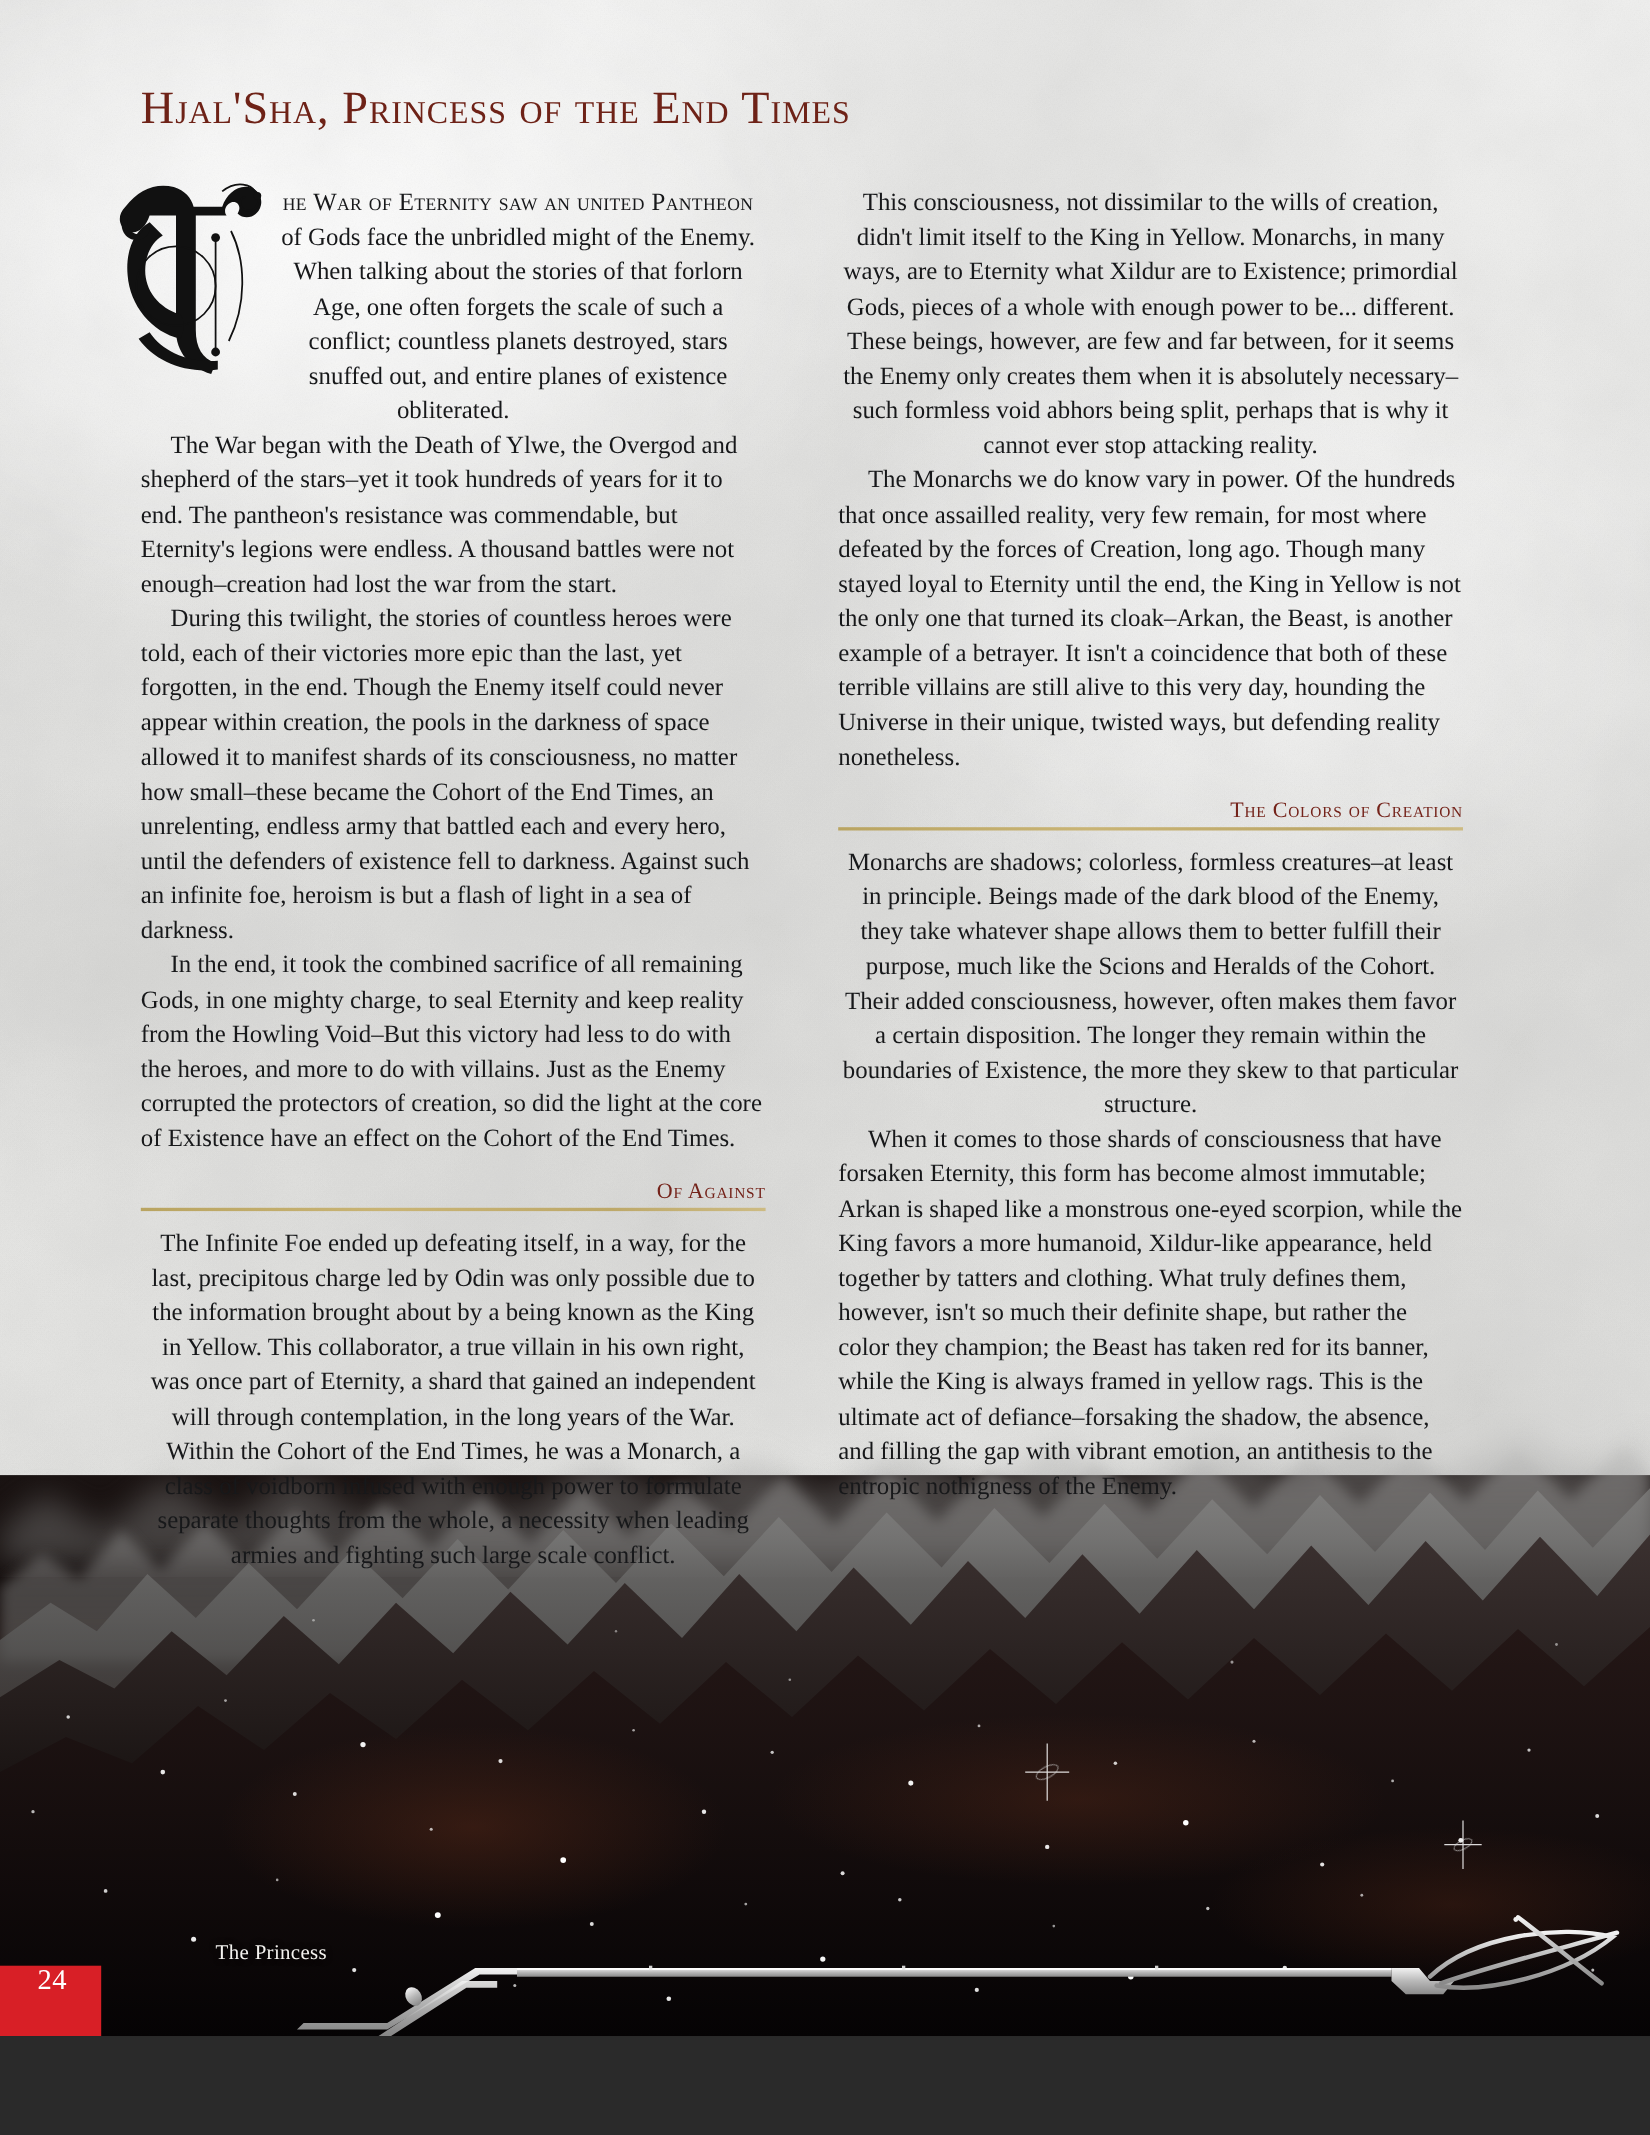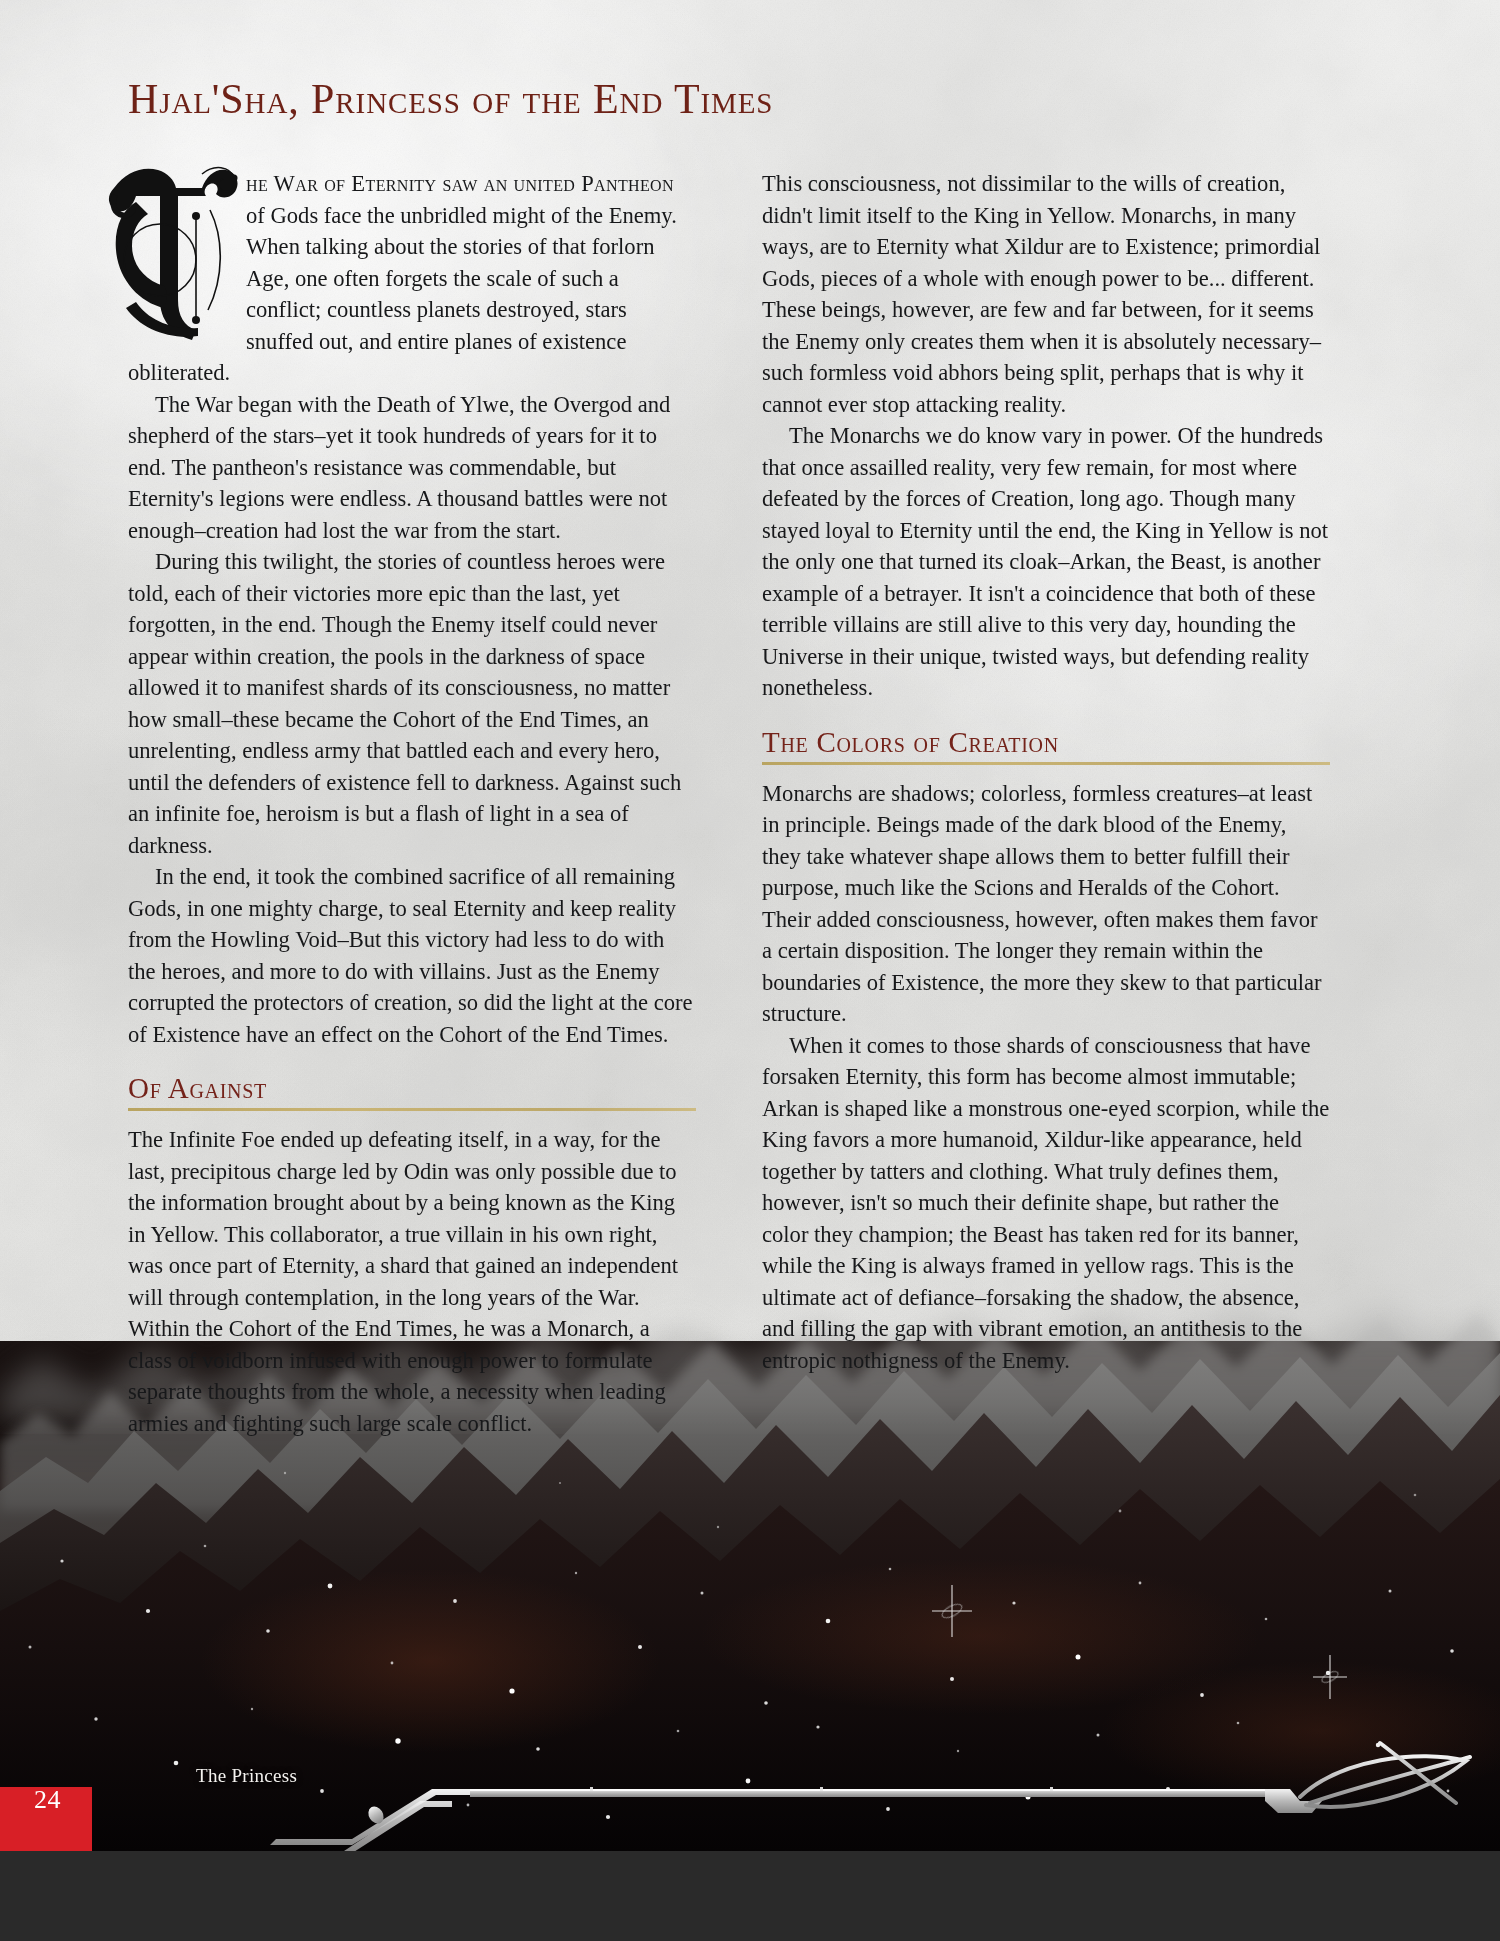--- a/index.html
+++ b/index.html
@@ -69,21 +69,21 @@
     color: #17181a;
     text-align: left;
   }
   .col-left  { left: 128px; }
   .col-right { left: 762px; }
 
   .col p {
     margin: 0;
     text-indent: 27px;
   }
-  .col p.noindent { text-indent: 0; }
+  .col p.noindent { text-indent: 0; text-align: center; }
 
   
   .dropcap-wrap {
     position: relative;
   }
   .dropcap {
     float: left;
     width: 136px;
     height: 196px;
     margin: -18px 4px -6px -22px;
@@ -91,27 +91,28 @@
   }
   .dropcap svg { display: block; width: 100%; height: 100%; }
 
   .smallcaps {
     font-variant: small-caps;
     letter-spacing: 0.35px;
   }
 
   
   .section-head {
-    font-size: 29px;
+    font-size: 20px;
     color: #74231a;
     font-variant: small-caps;
     letter-spacing: 0.7px;
     margin: 22px 0 2px 0;
     font-weight: normal;
     line-height: 1.12;
+    text-align: right;
   }
   .head-rule {
     height: 3px;
     width: 100%;
     background: linear-gradient(90deg, #b9a461 0%, #c9b475 40%, #bda869 75%, #cdbb83 100%);
     margin: 4px 0 13px 0;
   }
 
   
   .art {

